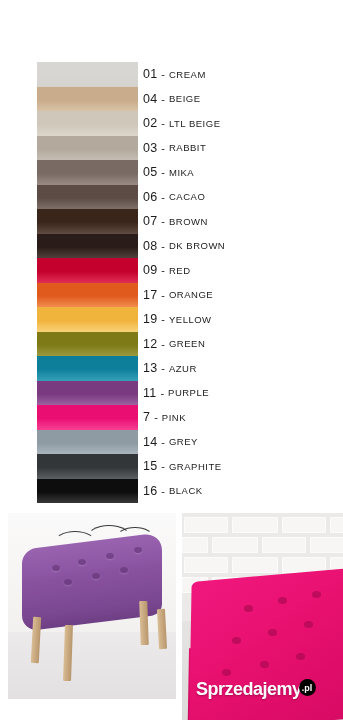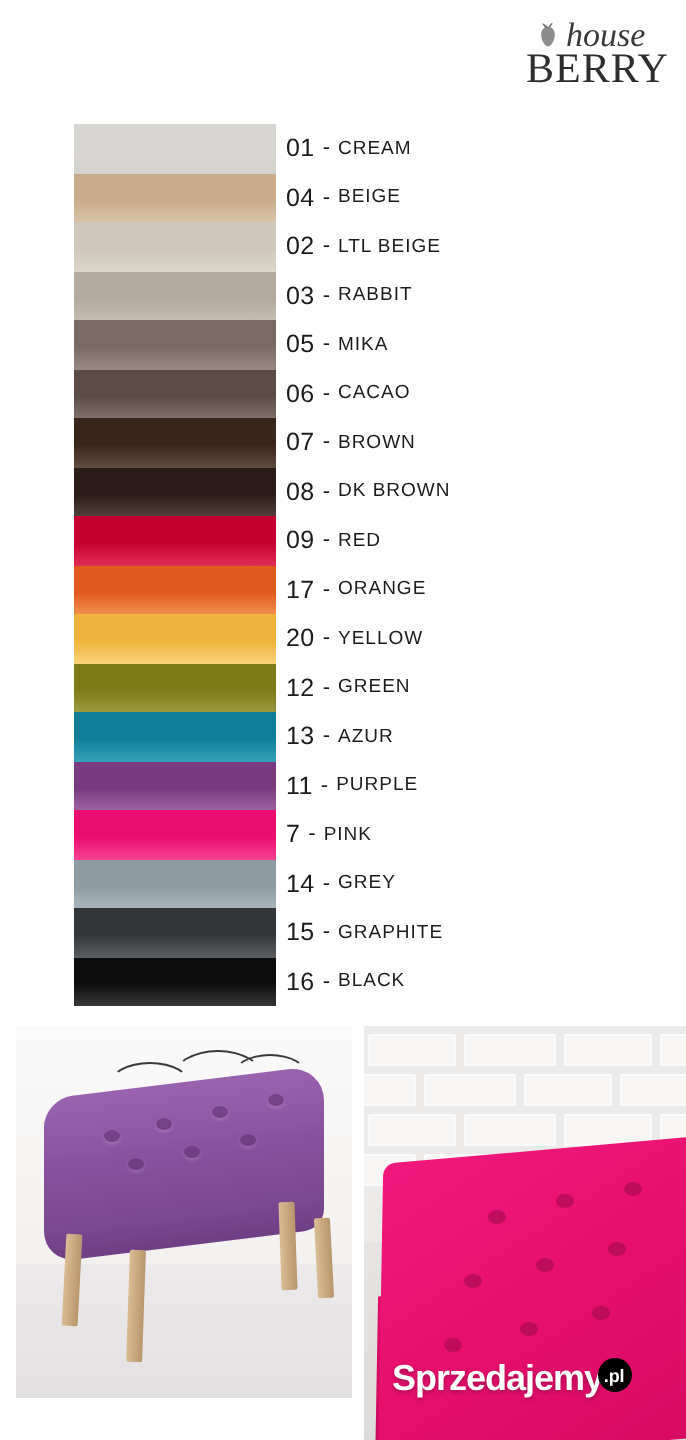--- a/index.html
+++ b/index.html
@@ -272,29 +272,20 @@
     justify-content: center;
     letter-spacing: 0px;
   }
 </style>
 </head>
 <body>
 
 <div id="header">
 
 
-  <div id="logo">
-    <svg id="logo-berry-icon" viewBox="0 0 12 13">
-      <path d="M6 2.4c-2 0-3.4 1.6-3.4 4 0 2.9 2 5.9 3.4 5.9s3.4-3 3.4-5.9c0-2.4-1.4-4-3.4-4z" fill="#8d8d8d"></path>
-      <path d="M6 2.9c-.7-1.3-1.9-2.1-3-2.3.5 1.1 1.4 2.1 2.4 2.5z" fill="#6f6f6f"></path>
-      <path d="M6.2 2.8C6.6 1.7 7.4.7 8.3.3 8.2 1.4 7.4 2.4 6.6 2.9z" fill="#6f6f6f"></path>
-    </svg>
-    <span id="logo-house">house</span>
-    <span id="logo-berry">BERRY</span>
-  </div>
 
 </div>
 
 <div id="swatch-list">
     <div class="swatch-row" style="top: 0px;">
       <div class="swatch-chip" style="background: linear-gradient(rgb(216, 214, 210) 0%, rgb(216, 214, 210) 55%, rgb(207, 204, 199) 100%);"></div>
       <div class="swatch-label">
         <span class="swatch-code">01</span>
         <span class="swatch-dash">-</span>
         <span class="swatch-name">CREAM</span>
@@ -368,21 +359,21 @@
       <div class="swatch-chip" style="background: linear-gradient(rgb(224, 90, 30) 0%, rgb(224, 90, 30) 55%, rgb(239, 123, 51) 100%);"></div>
       <div class="swatch-label">
         <span class="swatch-code">17</span>
         <span class="swatch-dash">-</span>
         <span class="swatch-name">ORANGE</span>
       </div>
     </div>
     <div class="swatch-row" style="top: 245px;">
       <div class="swatch-chip" style="background: linear-gradient(rgb(240, 179, 60) 0%, rgb(240, 179, 60) 55%, rgb(248, 203, 99) 100%);"></div>
       <div class="swatch-label">
-        <span class="swatch-code">20</span>
+        <span class="swatch-code">19</span>
         <span class="swatch-dash">-</span>
         <span class="swatch-name">YELLOW</span>
       </div>
     </div>
     <div class="swatch-row" style="top: 269.5px;">
       <div class="swatch-chip" style="background: linear-gradient(rgb(126, 122, 23) 0%, rgb(126, 122, 23) 55%, rgb(141, 138, 36) 100%);"></div>
       <div class="swatch-label">
         <span class="swatch-code">12</span>
         <span class="swatch-dash">-</span>
         <span class="swatch-name">GREEN</span>

